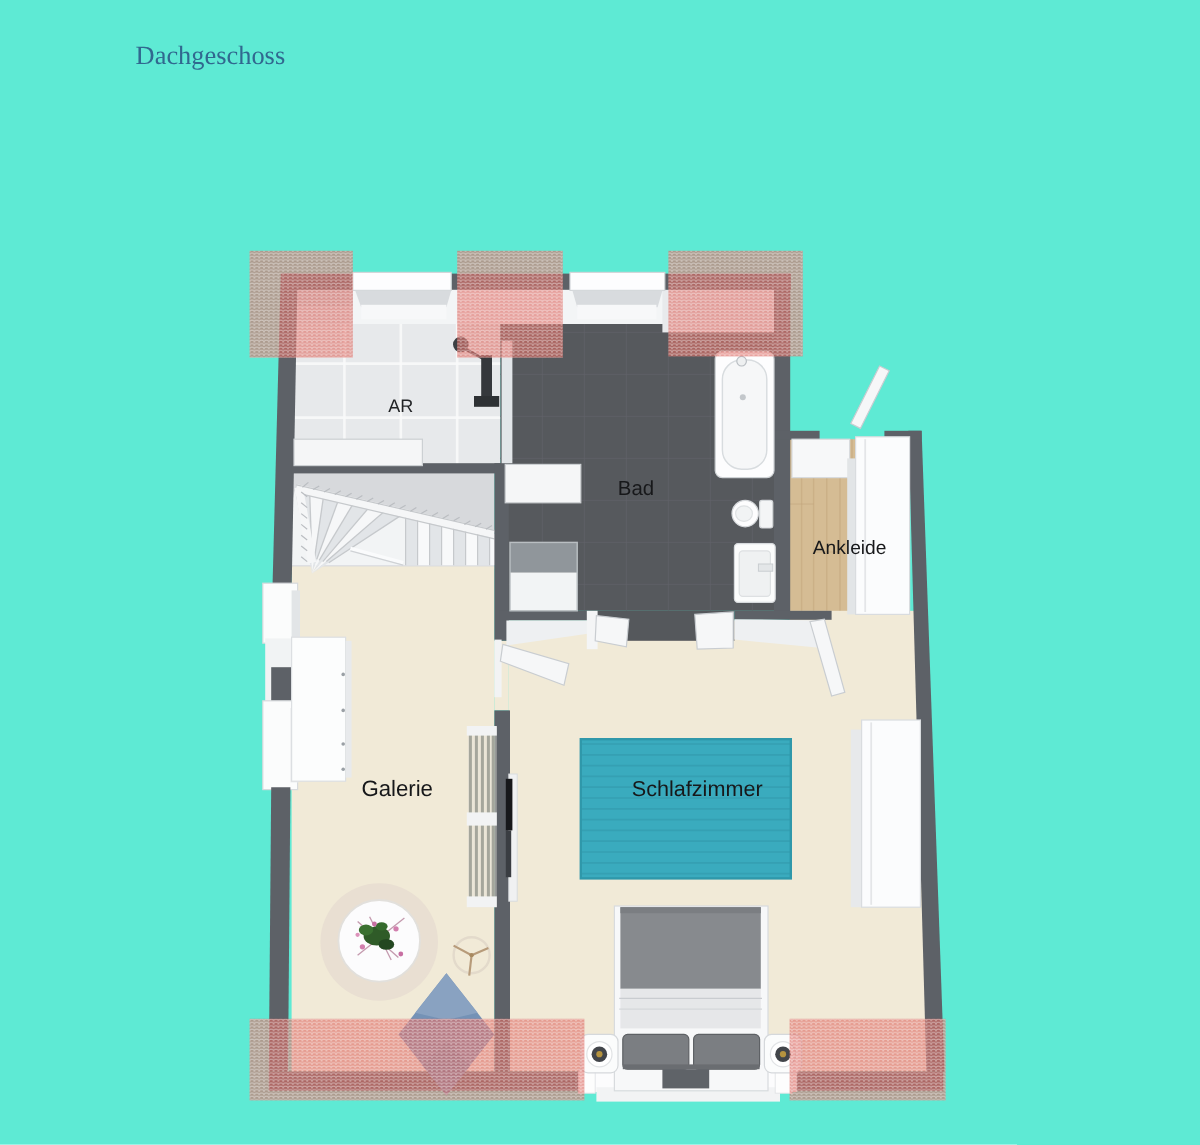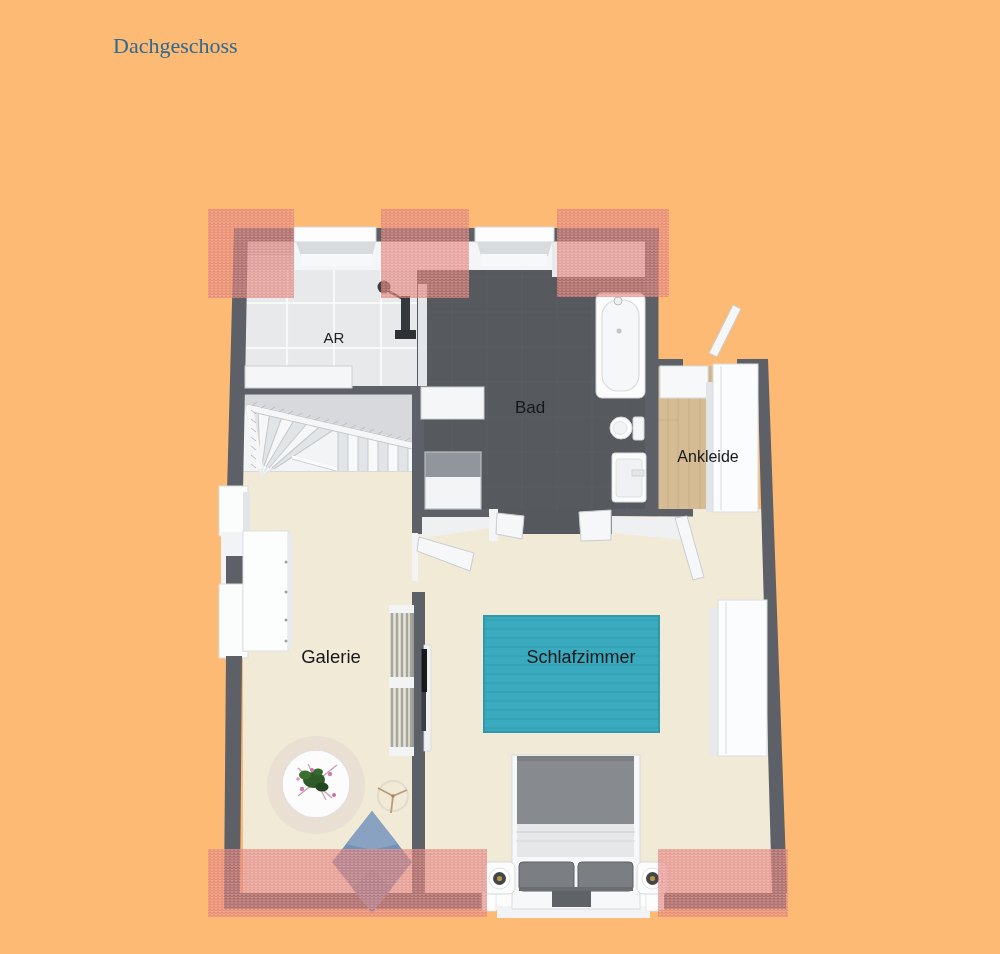--- a/index.html
+++ b/index.html
@@ -1,15 +1,15 @@
 <!DOCTYPE html>
 <html><head><meta charset="utf-8">
 <style>
 html,body{margin:0;padding:0;background:#ffffff;width:1000px;height:954px;overflow:hidden;}
-#page{position:relative;width:1000px;height:954px;background:#fdba74;font-family:"Liberation Sans",sans-serif;}
+#page{position:relative;width:1000px;height:954px;background:#5eead4;font-family:"Liberation Sans",sans-serif;}
 #title{position:absolute;left:113px;top:33px;font-family:"Liberation Serif",serif;font-size:22px;color:#31688f;}
 svg{position:absolute;left:0;top:0;}
 </style></head>
 <body>
 <div id="page">
 
 <div id="title">Dachgeschoss</div>
 <svg width="1000" height="954" viewBox="0 0 1000 954">
 <defs>
 <pattern id="lat" width="4" height="2.8" patternUnits="userSpaceOnUse">

